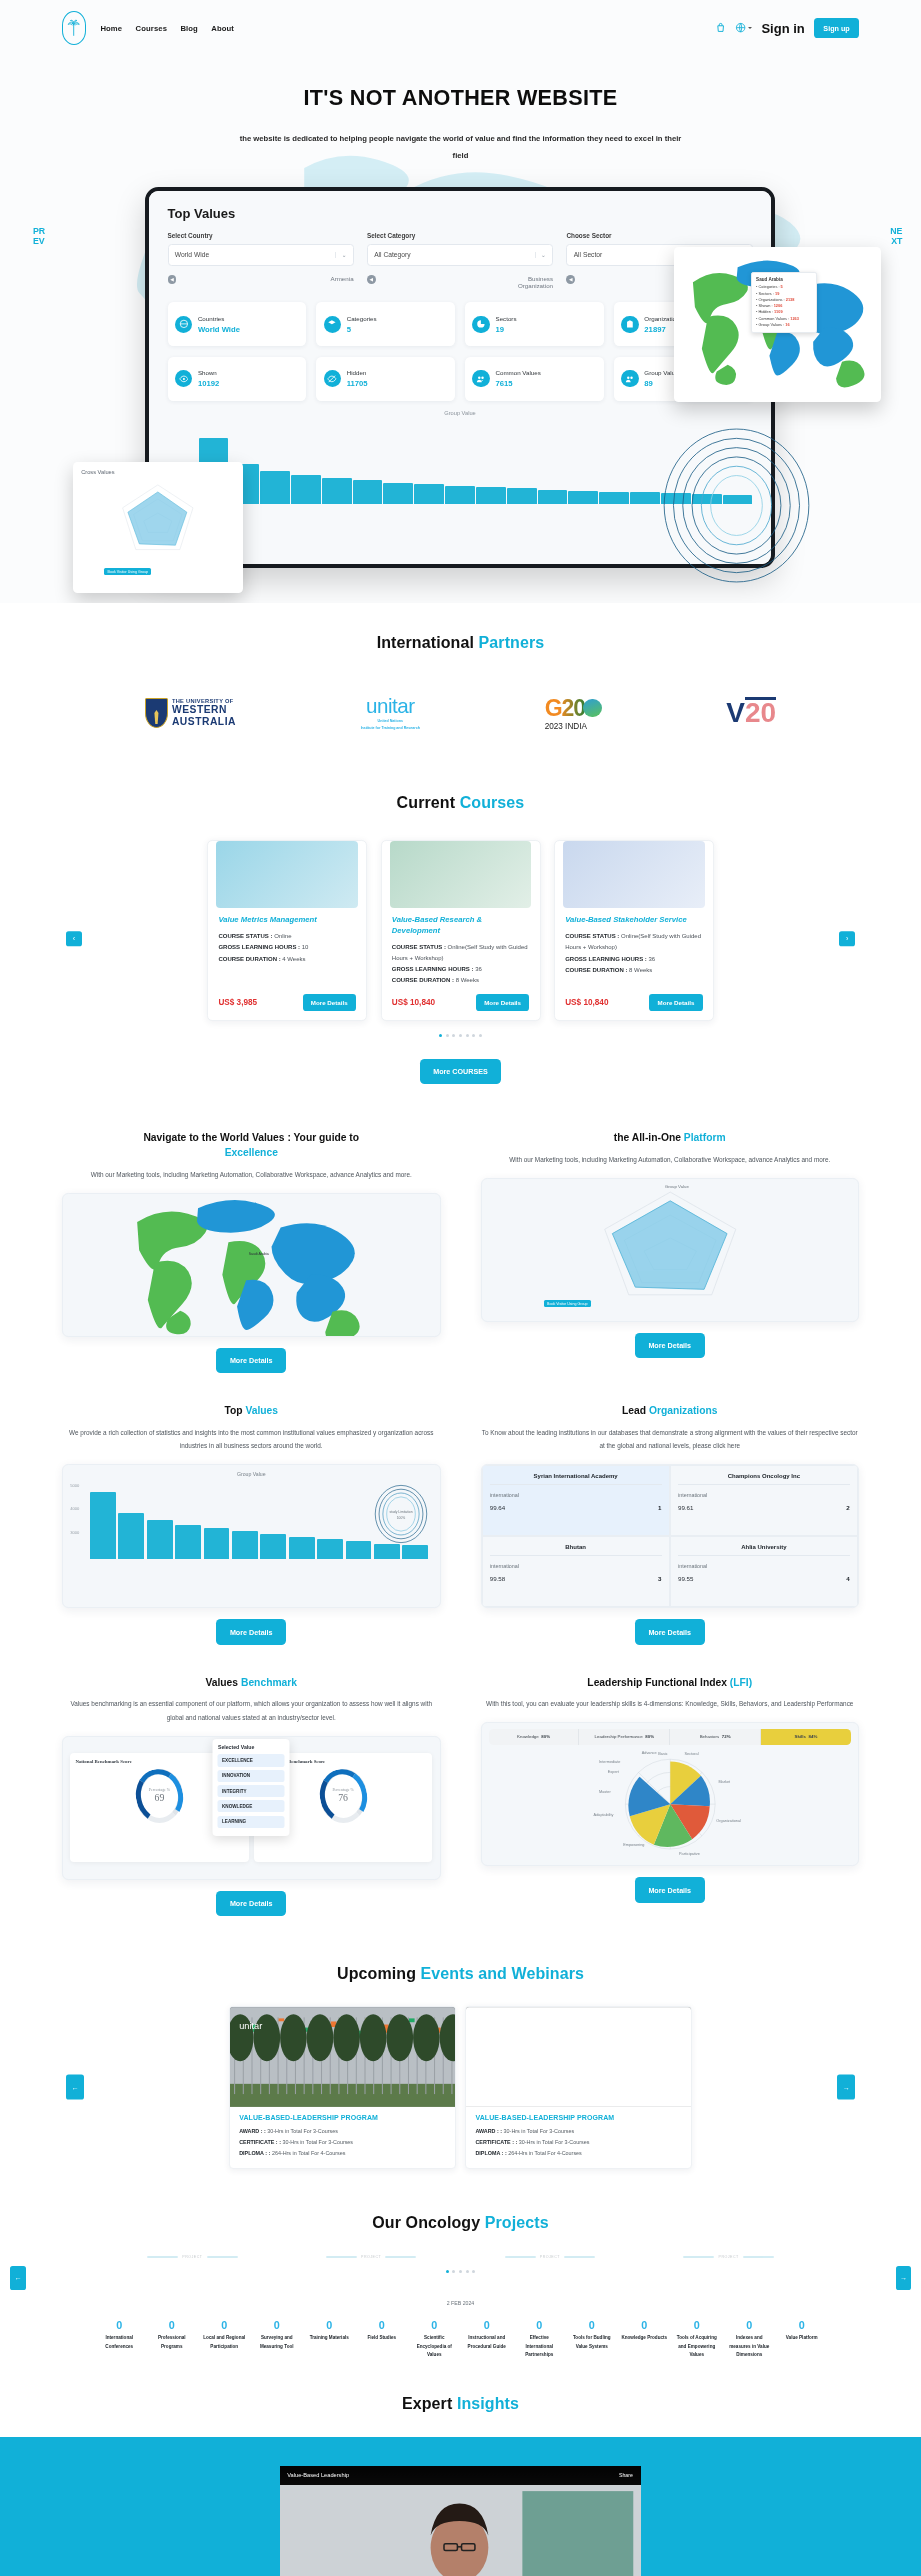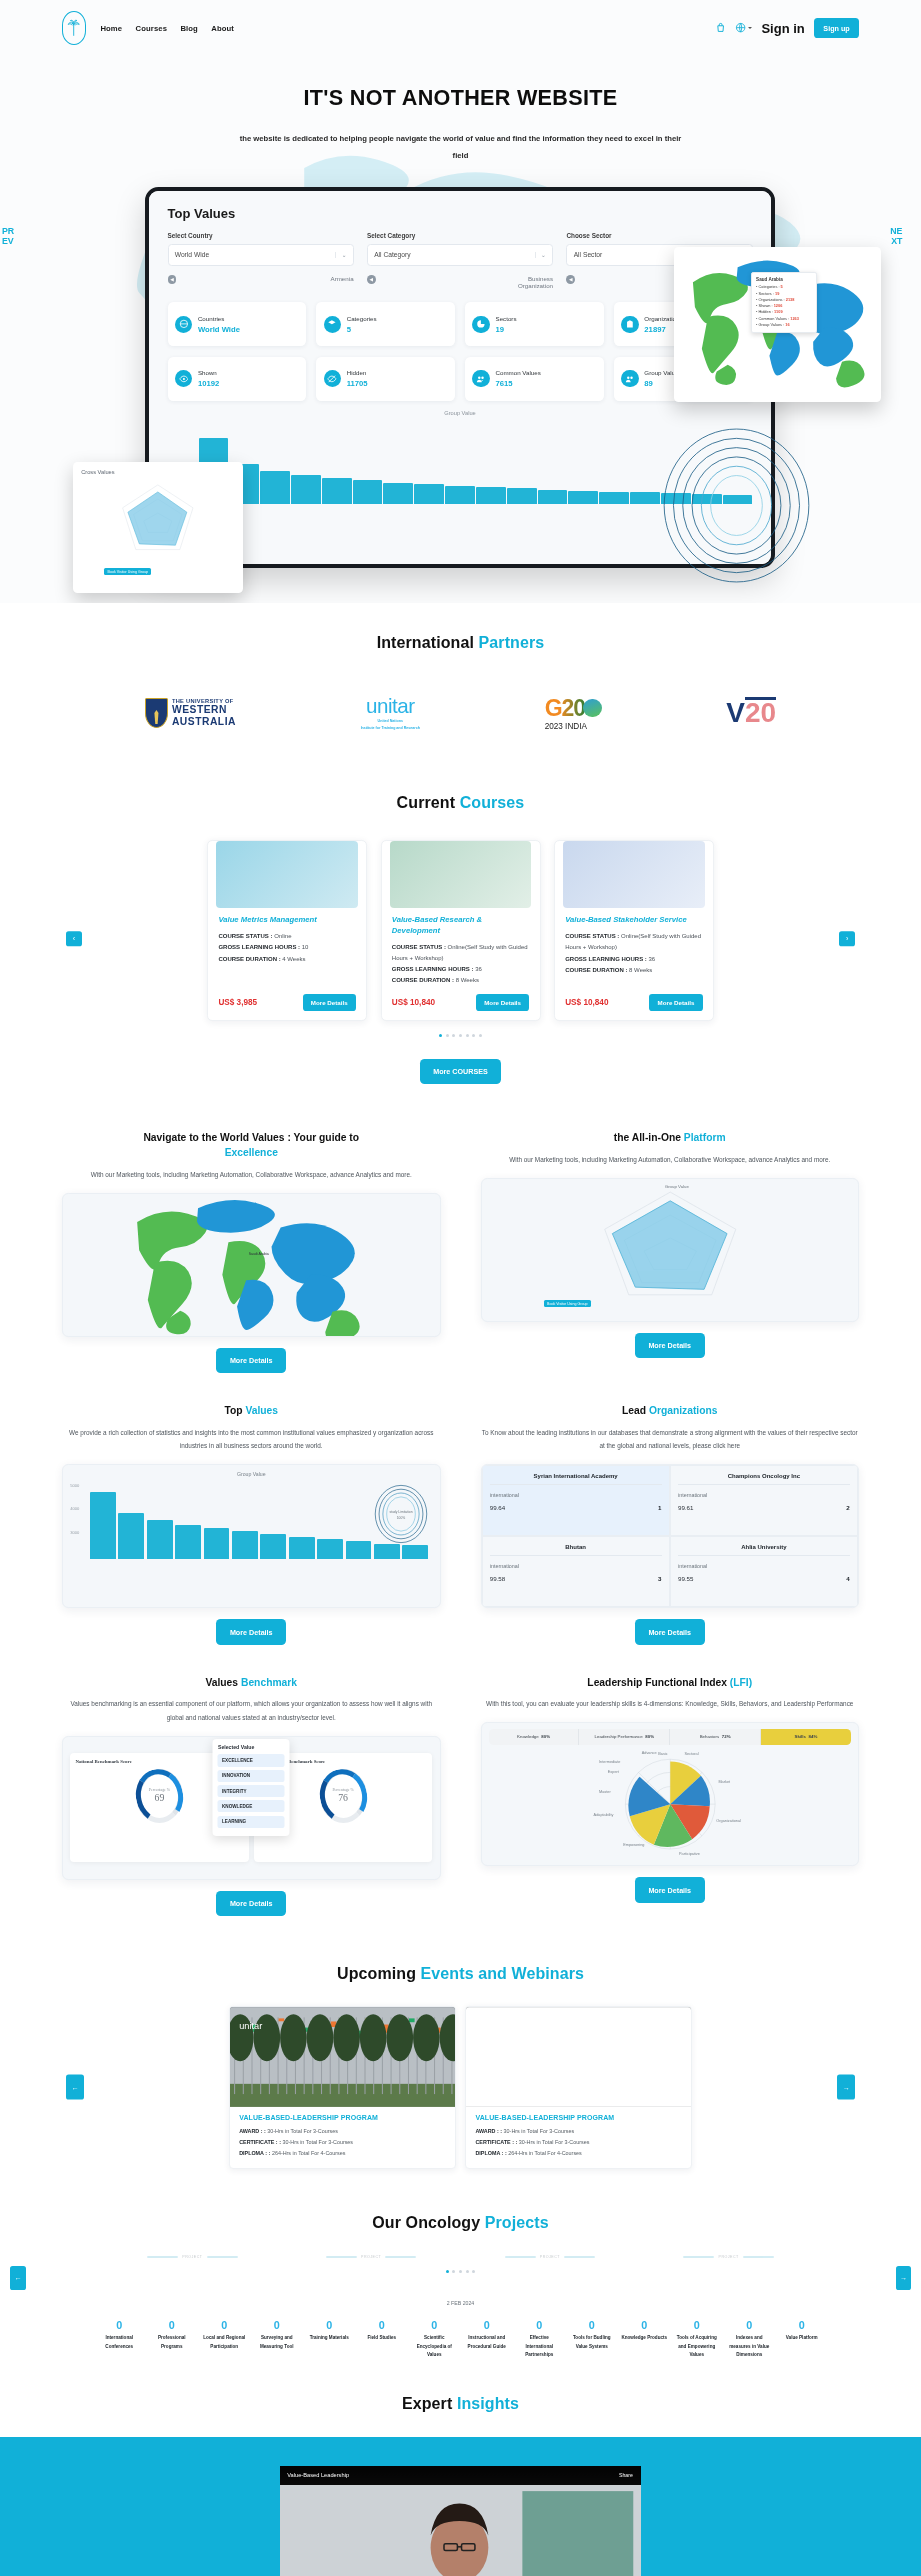--- a/index.html
+++ b/index.html
@@ -69,21 +69,21 @@
     margin-bottom: 14.4px; text-shadow: 0 1px 1.5px rgba(0,0,0,.12);
   }
   .hero-sub {
     font-size: 7.7px; color:#2a2a2a; line-height: 2.3;
     max-width: 453px; margin: 0 auto; font-weight:600;
   }
   .hero-arrow {
     position:absolute; top:170px; font-size:8.8px; font-weight:700;
     color:#11b0d8; line-height:1.15; width:17.5px; z-index:6; cursor:pointer;
   }
-  .hero-arrow.prev { left: 2px; }
+  .hero-arrow.prev { left: 33px; }
   .hero-arrow.next { right: 18.5px; text-align:right; }
 
   
   .dash-wrap { position:relative; height: 433px; margin-top: 5.2px; }
   .tablet {
     position:absolute; left: 145px; top: 16.5px;
     width: 630px; height: 381px;
     background:#fff; border: 4.6px solid #161a1f; border-radius: 13.4px;
     box-shadow: 0 12.4px 31px rgba(0,0,0,.18);
     overflow:hidden;

